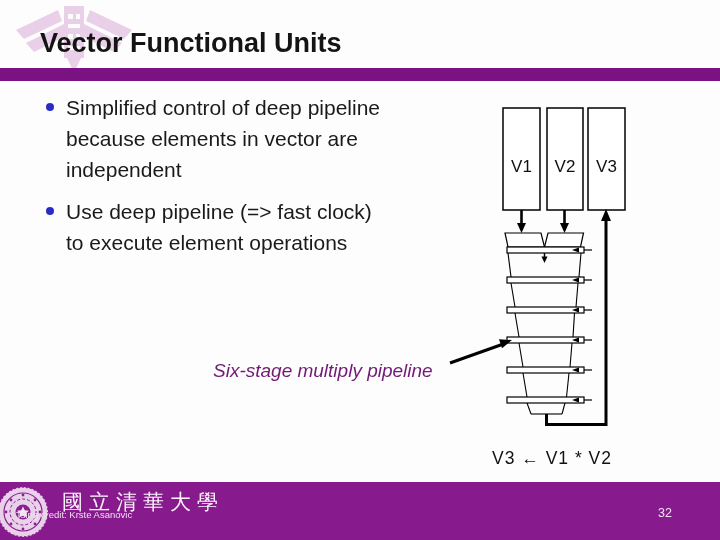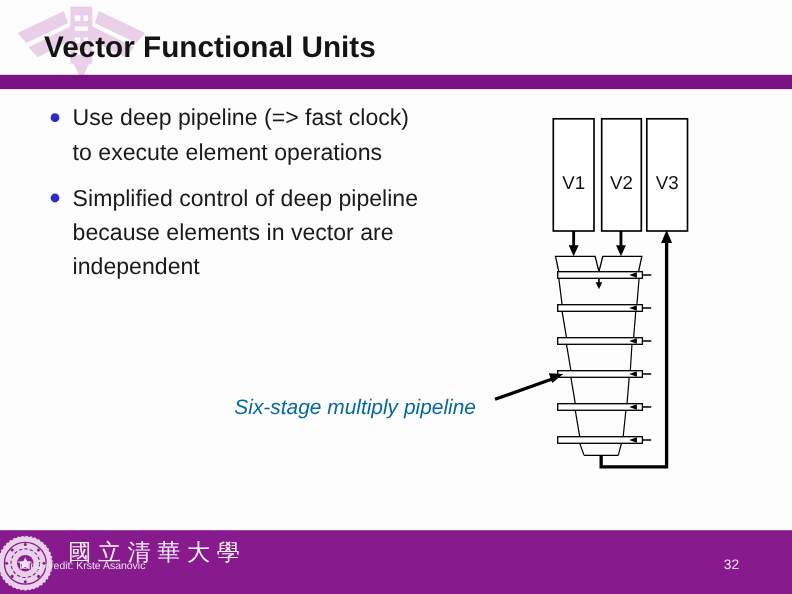--- a/index.html
+++ b/index.html
@@ -27,21 +27,21 @@
     background:var(--bullet_blue,#2B2BC8);
   }
   .bullet-text{
     font-size:21px;line-height:31px;color:#1a1a1a;
     white-space:pre-line;
   }
   .diagram-svg{position:absolute;left:200px;top:90px;}
   .diagram-svg text{font-family:"Liberation Sans",sans-serif;font-size:17px;fill:#111;}
   .pipeline-caption{
     position:absolute;left:213px;top:360px;width:280px;
-    font-size:19px;font-style:italic;color:#0369a1;white-space:nowrap;
+    font-size:19px;font-style:italic;color:#701a75;white-space:nowrap;
   }
   .vector-equation{
     position:absolute;left:492px;top:448px;
     font-size:17.5px;color:#111;letter-spacing:1px;white-space:nowrap;
   }
   .footer-bar{
     position:absolute;left:0;top:482px;width:720px;height:58px;
     background:var(--footer_purple,#871A8C);color:#fff;
   }
   .university-seal{position:absolute;left:-3px;top:3px;}
@@ -87,28 +87,28 @@
     </g>
   </svg>
 
   <h1 class="page-title">Vector Functional Units</h1>
 
   <div class="title-bar"></div>
 
   <div class="bullet-list">
     <div class="bullet-item">
       <span class="bullet-dot"></span>
-      <div class="bullet-text">Use deep pipeline (=&gt; fast clock)
-to execute element operations</div>
+      <div class="bullet-text">Simplified control of deep pipeline
+because elements in vector are
+independent</div>
     </div>
     <div class="bullet-item">
       <span class="bullet-dot"></span>
-      <div class="bullet-text">Simplified control of deep pipeline
-because elements in vector are
-independent</div>
+      <div class="bullet-text">Use deep pipeline (=&gt; fast clock)
+to execute element operations</div>
     </div>
   </div>
 
   <svg class="diagram-svg" width="460" height="352" viewBox="0 0 460 352">
 
     <g>
       <rect x="303" y="18" width="37" height="102" fill="#fff" stroke="#000" stroke-width="1.5"></rect>
       <text x="321.5" y="82" text-anchor="middle">V1</text>
     </g>
     <g>
@@ -192,20 +192,21 @@
     </g>
 
     <g>
       <line x1="250" y1="273" x2="302" y2="254.5" stroke="#000" stroke-width="3"></line>
       <polygon points="312,250 302,258.2 299,249.3" fill="#000"></polygon>
     </g>
   </svg>
 
   <div class="pipeline-caption">Six-stage multiply pipeline</div>
 
+  <div class="vector-equation">V3 ← V1 * V2</div>
 
   <div class="footer-bar">
     <svg class="university-seal" width="54" height="54" viewBox="0 0 54 54">
       <circle cx="26" cy="27" r="25" fill="#E9D2E9"></circle>
       <circle cx="26" cy="27" r="25" fill="none" stroke="#8A2090" stroke-width="1.6" stroke-dasharray="2,2"></circle>
       <circle cx="26" cy="27" r="19" fill="none" stroke="#8A2090" stroke-width="1.2"></circle>
       <circle cx="26" cy="27" r="13" fill="none" stroke="#8A2090" stroke-width="1" stroke-dasharray="3,2"></circle>
       <circle cx="26" cy="27" r="7.5" fill="#8A2090"></circle>
       <polygon points="26,21.5 27.8,25.3 32,25.7 28.9,28.5 29.8,32.6 26,30.5 22.2,32.6 23.1,28.5 20,25.7 24.2,25.3" fill="#F4E6F4"></polygon>
       <g fill="#8A2090">

